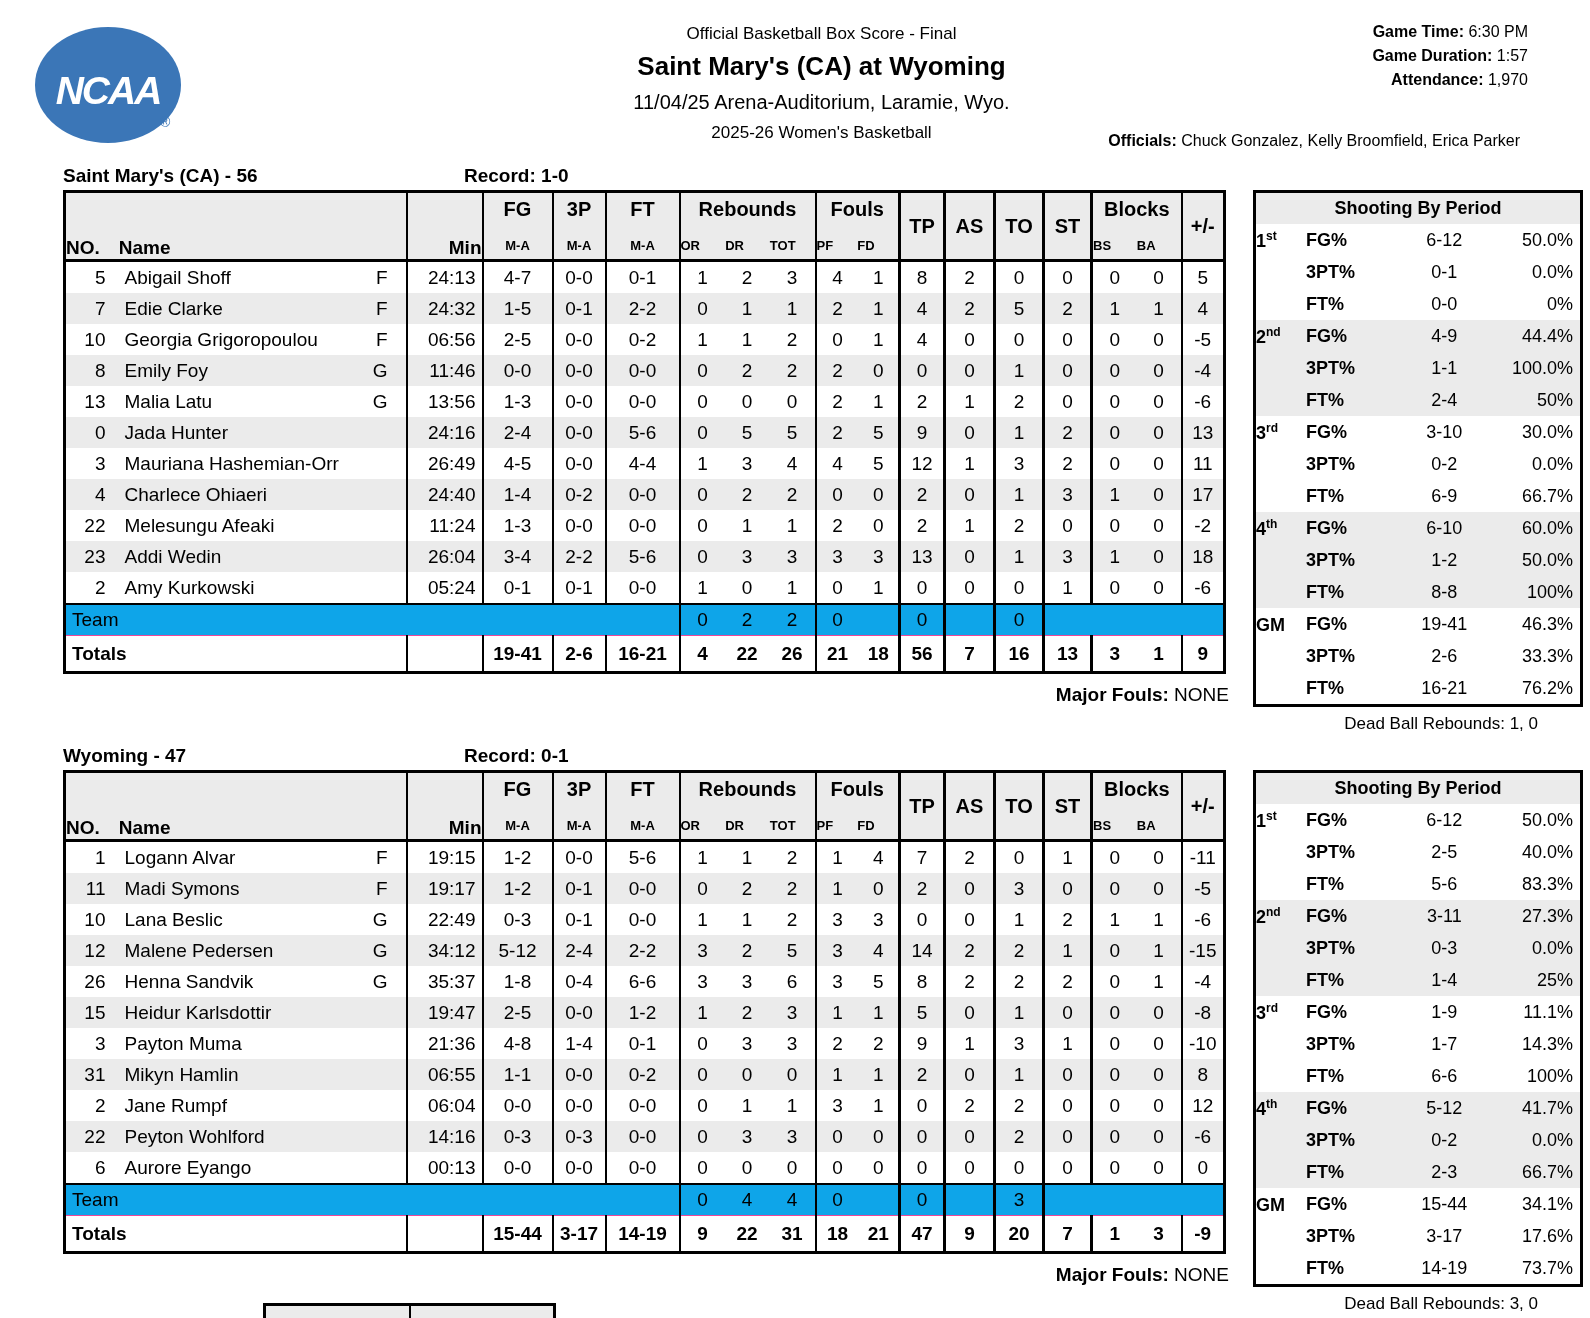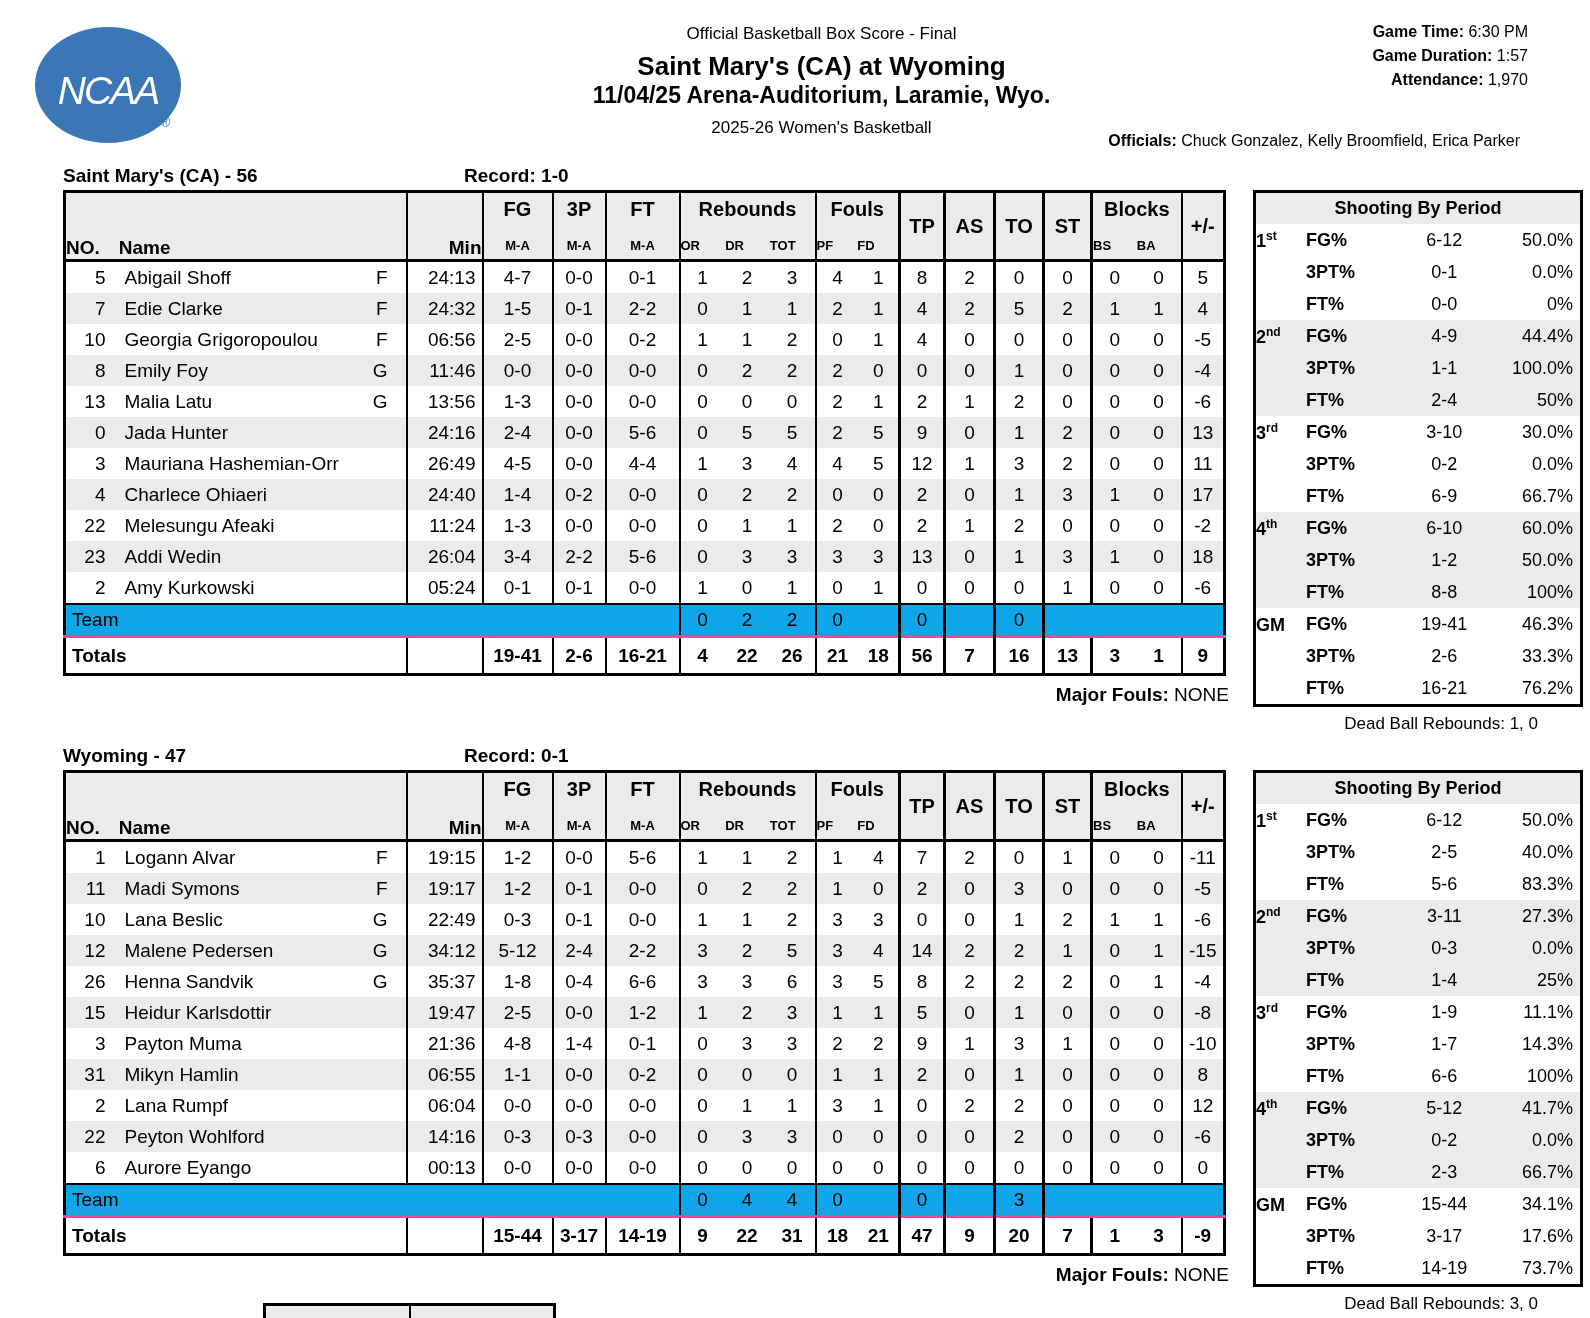--- a/index.html
+++ b/index.html
@@ -2,26 +2,26 @@
 <html><head>
 <meta charset="utf-8">
 <style>
   html,body{margin:0;padding:0;background:#fff;}
   #page{position:relative;width:1590px;height:1318px;background:#fff;overflow:hidden;
         font-family:"Liberation Sans", sans-serif;color:#000;}
 
   
   .logo{position:absolute;left:35px;top:27px;width:146px;height:116px;border-radius:50%;
         background:#3b76b7;display:flex;align-items:center;justify-content:center;}
-  .logo-text{color:#fff;font-weight:normal;font-style:italic;font-size:39px;letter-spacing:-2px;margin-top:12px;}
+  .logo-text{color:#fff;font-weight:bold;font-style:italic;font-size:39px;letter-spacing:-2px;margin-top:12px;}
   .logo-reg{position:absolute;left:160px;top:114px;font-size:14px;color:#3b76b7;}
   .center-head{position:absolute;left:108px;right:55px;top:24px;text-align:center;}
   .doc-type{font-size:17px;}
   .game-title{font-size:26px;font-weight:bold;margin-top:7px;}
-  .venue{font-size:23px;font-weight:bold;}
+  .venue{font-size:20px;margin-top:9px;}
   .season{font-size:17px;margin-top:9px;}
   .info-block{position:absolute;right:62px;top:20px;text-align:right;font-size:16px;line-height:24px;}
   .info-block b{font-weight:bold;}
   .officials{position:absolute;right:70px;top:132px;font-size:16px;}
   .officials b{font-weight:bold;}
 
   
   .section{position:absolute;left:0;width:1590px;}
   .team-title{position:absolute;left:63px;top:0;font-size:19px;font-weight:bold;}
   .team-record{position:absolute;left:464px;top:0;font-size:19px;font-weight:bold;}
@@ -44,21 +44,21 @@
   .h-mid{vertical-align:middle;text-align:center;font-size:20px;height:66px;}
   tbody.players td{height:31px;font-size:19px;text-align:center;vertical-align:middle;}
   tbody.players tr:nth-child(even) td{background:#ebebeb;}
   .c-no{text-align:right !important;padding-right:13px !important;}
   .nwrap{display:flex;justify-content:space-between;align-items:center;padding-left:6px;padding-right:18px;text-align:right;}
   .c-name{text-align:left !important;}
   .c-min{text-align:right !important;padding-right:6px !important;}
   tr.team td{height:30px;background:#0ea5e9;border-top:2px solid #000;font-size:19px;
              text-align:center;vertical-align:middle;}
   .c-teamlabel{text-align:left !important;padding-left:6px !important;}
-  tr.totals td{height:35px;border-top:3px solid #ec4899;font-weight:bold;font-size:19px;
+  tr.totals td{height:35px;border-top:1px solid #ec4899;font-weight:bold;font-size:19px;
                text-align:center;vertical-align:middle;margin-top:44px;}
   .c-label{text-align:left !important;padding-left:6px !important;}
 
   .major-fouls{position:absolute;left:63px;top:519px;width:1166px;text-align:right;font-size:19px;}
   .major-fouls b{font-weight:bold;}
 
   
   table.panel{position:absolute;left:1253px;top:25px;border-collapse:collapse;table-layout:fixed;
               border:3px solid #000;width:330px;}
   table.panel td{padding:0;vertical-align:middle;}
@@ -892,21 +892,21 @@
     <td class="bl3">1</td>
     <td class="bl3">0</td>
     <td class="bl3">0</td>
     <td>0</td>
     <td class="bl2">8</td>
   </tr>
           <tr>
     <td class="c-no">2</td>
     <td class="c-name">
       <div class="nwrap">
-        <span>Lana Rumpf</span>
+        <span>Jane Rumpf</span>
         <span class="ppos"></span>
       </div>
     </td>
     <td class="c-min bl2">06:04</td>
     <td class="bl2">0-0</td>
     <td class="bl2">0-0</td>
     <td class="bl2">0-0</td>
     <td class="bl2">0</td>
     <td>1</td>
     <td>1</td>

